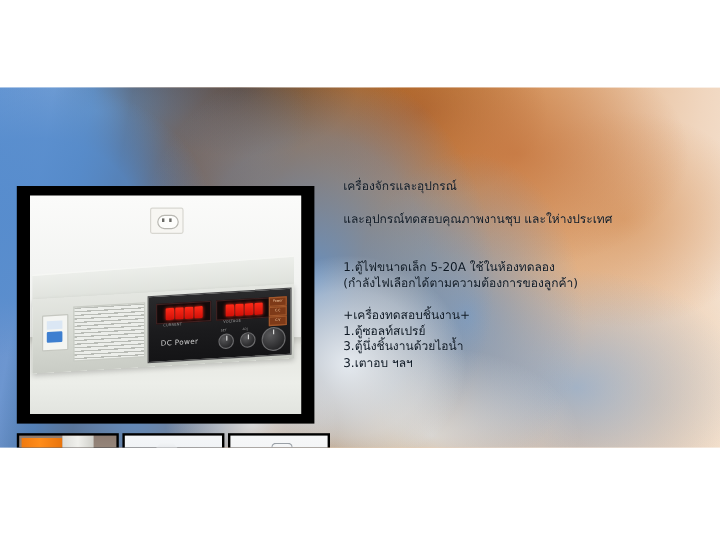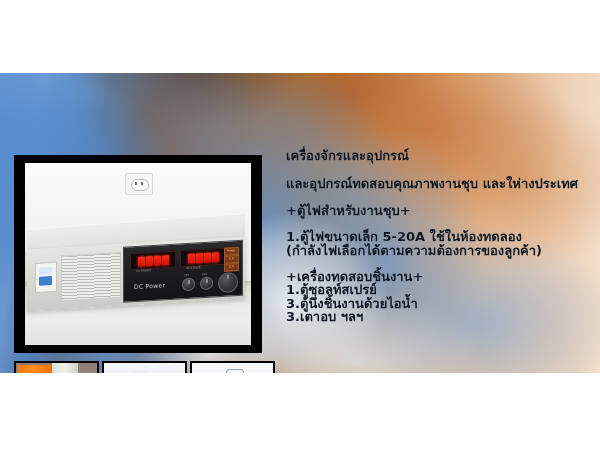--- a/index.html
+++ b/index.html
@@ -369,23 +369,23 @@
     border-radius: 4px 4px 0 0;
   }
 
   
   #text-column {
     position: absolute;
     left: 286px;
     top: 76px;
     width: 310px;
     color: #0b1622;
-    font-size: 13px;
+    font-size: 10px;
     line-height: 13.4px;
-    font-weight: bold;
+    font-weight: normal;
     text-shadow: 0 0 1px rgba(255,255,255,0.25);
   }
   .tline { white-space: nowrap; }
   .tspacer { height: 13px; }
   #heading-main { margin-bottom: 2px; }
 </style>
 </head>
 <body>
 
 <div id="page">
@@ -493,21 +493,20 @@
     <div id="text-column">
 
       <div class="tline" id="heading-main">เครื่องจักรและอุปกรณ์</div>
 
       <div class="tspacer"></div>
 
       <div class="tline">และอุปกรณ์ทดสอบคุณภาพงานชุบ  และให่างประเทศ</div>
 
       <div class="tspacer"></div>
 
-      <div class="tline">+ตู้ไฟสำหรับงานชุบ+</div>
 
       <div class="tspacer"></div>
 
       <div class="tline">1.ตู้ไฟขนาดเล็ก  5-20A  ใช้ในห้องทดลอง</div>
       <div class="tline">(กำลังไฟเลือกได้ตามความต้องการของลูกค้า)</div>
 
       <div class="tspacer"></div>
 
       <div class="tline">+เครื่องทดสอบชิ้นงาน+</div>
       <div class="tline">1.ตู้ซอลท์สเปรย์</div>

